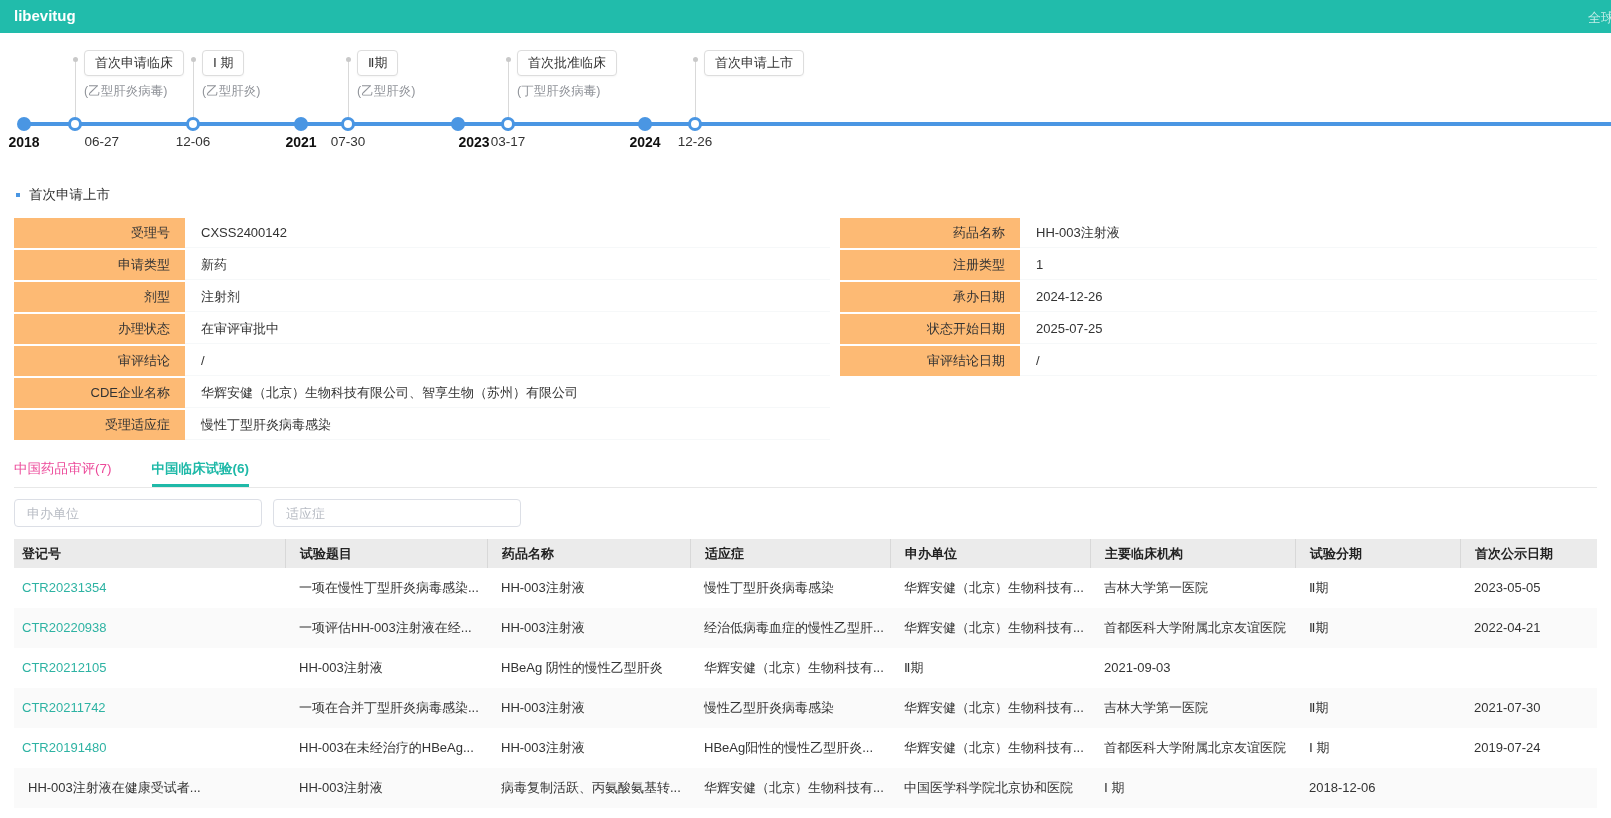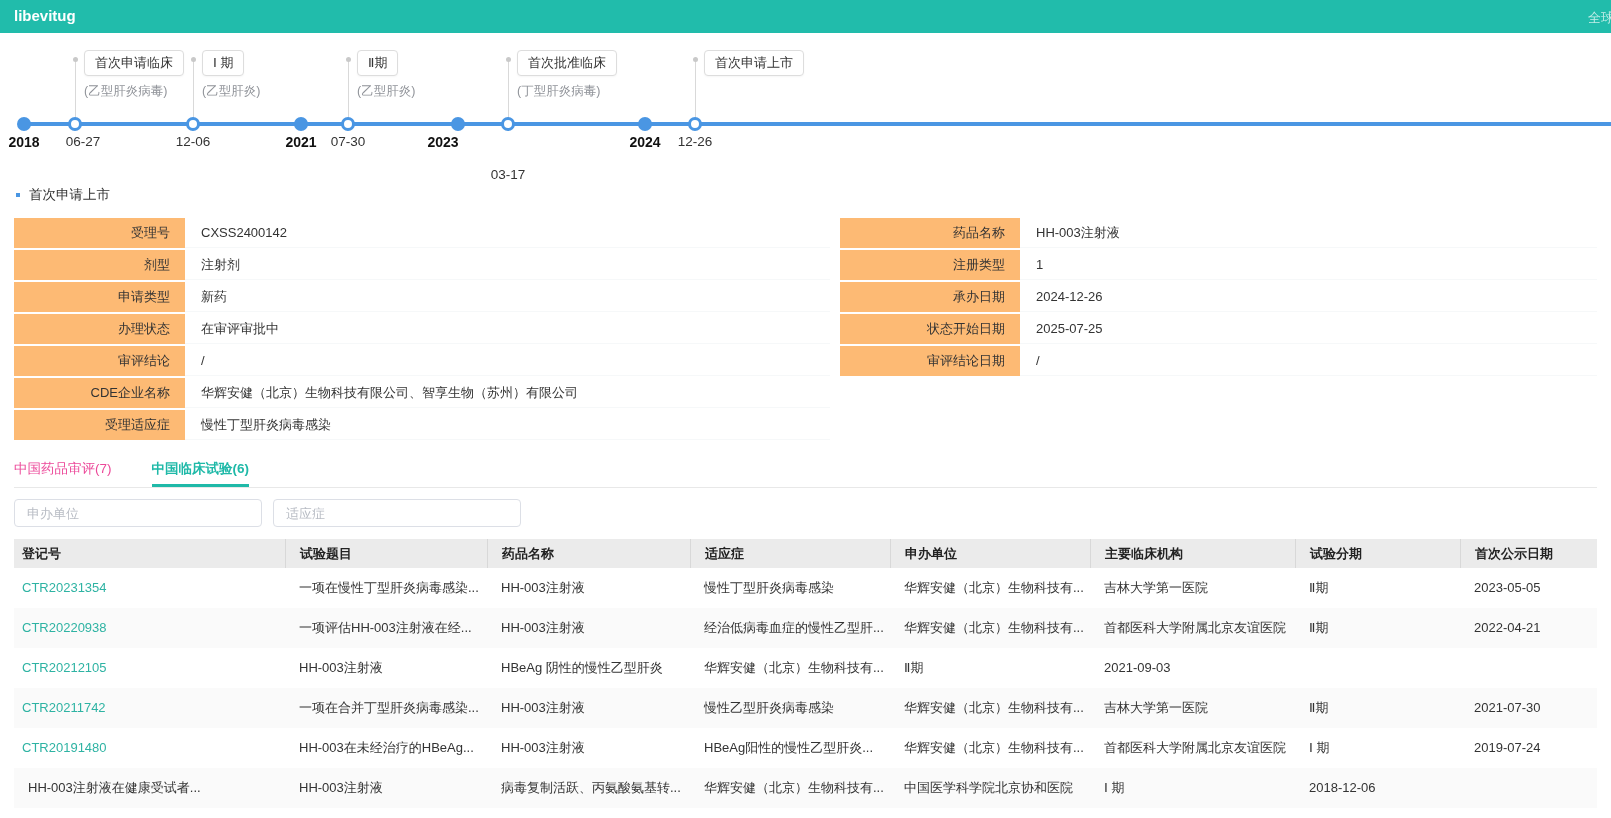--- a/index.html
+++ b/index.html
@@ -73,72 +73,72 @@
   <span class="topbar-right">全球</span>
 </div>
 
 <div class="timeline" id="tl">
   <div class="tl-axis"></div>
 <div class="tl-stem" style="left: 75px;"></div>
     <div class="tl-stemdot" style="left: 73px;"></div>
     <div class="tl-box" style="left: 84px;">首次申请临床</div>
     <div class="tl-sub" style="left: 84px;">(乙型肝炎病毒)</div>
     <div class="tl-dot hollow" style="left: 68px;"></div>
-    <div class="tl-date" style="left: 53px;">06-27</div>
+    <div class="tl-date" style="left: 59px; text-align: right;">06-27</div>
     <div class="tl-stem" style="left: 193px;"></div>
     <div class="tl-stemdot" style="left: 191px;"></div>
     <div class="tl-box" style="left: 202px;">Ⅰ 期</div>
     <div class="tl-sub" style="left: 202px;">(乙型肝炎)</div>
     <div class="tl-dot hollow" style="left: 186px;"></div>
     <div class="tl-date" style="left: 163px;">12-06</div>
     <div class="tl-stem" style="left: 348px;"></div>
     <div class="tl-stemdot" style="left: 346px;"></div>
     <div class="tl-box" style="left: 357px;">Ⅱ期</div>
     <div class="tl-sub" style="left: 357px;">(乙型肝炎)</div>
     <div class="tl-dot hollow" style="left: 341px;"></div>
     <div class="tl-date" style="left: 318px;">07-30</div>
     <div class="tl-stem" style="left: 508px;"></div>
     <div class="tl-stemdot" style="left: 506px;"></div>
     <div class="tl-box" style="left: 517px;">首次批准临床</div>
     <div class="tl-sub" style="left: 517px;">(丁型肝炎病毒)</div>
     <div class="tl-dot hollow" style="left: 501px;"></div>
-    <div class="tl-date" style="left: 478px; margin-top: 33px;">03-17</div>
+    <div class="tl-date" style="left: 478px;">03-17</div>
     <div class="tl-stem" style="left: 695px;"></div>
     <div class="tl-stemdot" style="left: 693px;"></div>
     <div class="tl-box" style="left: 704px;">首次申请上市</div>
     <div class="tl-dot hollow" style="left: 688px;"></div>
     <div class="tl-date" style="left: 665px;">12-26</div>
     <div class="tl-dot filled" style="left: 17px;"></div>
     <div class="tl-year" style="left: 2px;">2018</div>
     <div class="tl-dot filled" style="left: 294px;"></div>
     <div class="tl-year" style="left: 279px;">2021</div>
     <div class="tl-dot filled" style="left: 451px;"></div>
-    <div class="tl-year" style="left: 421px;">2023</div>
+    <div class="tl-year" style="left: 452px;">2023</div>
     <div class="tl-dot filled" style="left: 638px;"></div>
     <div class="tl-year" style="left: 623px;">2024</div>
   </div>
 
 <div class="section-title">
   <span class="bullet"></span>
   <span>首次申请上市</span>
 </div>
 
 <div class="details">
   <div class="detail-table left" id="detail-left">
       <div class="d-row">
         <div class="d-label">受理号</div>
         <div class="d-value">CXSS2400142</div>
       </div>
       <div class="d-row">
+        <div class="d-label">申请类型</div>
+        <div class="d-value">新药</div>
+      </div>
+      <div class="d-row">
         <div class="d-label">剂型</div>
         <div class="d-value">注射剂</div>
-      </div>
-      <div class="d-row">
-        <div class="d-label">申请类型</div>
-        <div class="d-value">新药</div>
       </div>
       <div class="d-row">
         <div class="d-label">办理状态</div>
         <div class="d-value">在审评审批中</div>
       </div>
       <div class="d-row">
         <div class="d-label">审评结论</div>
         <div class="d-value">/</div>
       </div>
       <div class="d-row">

